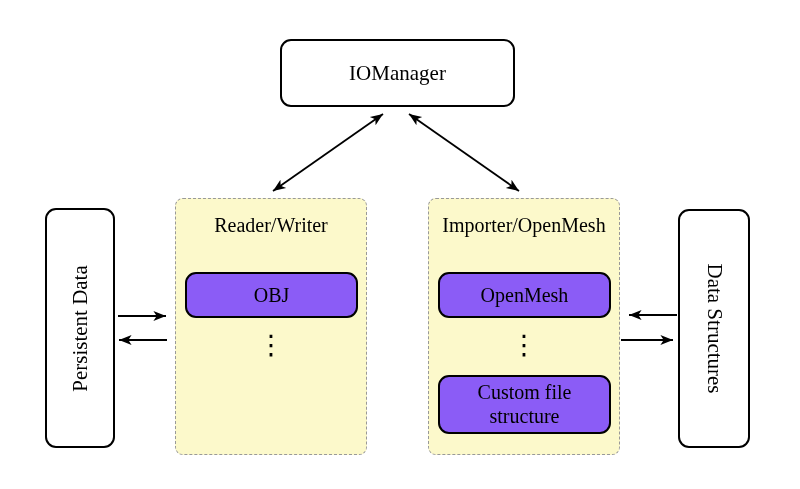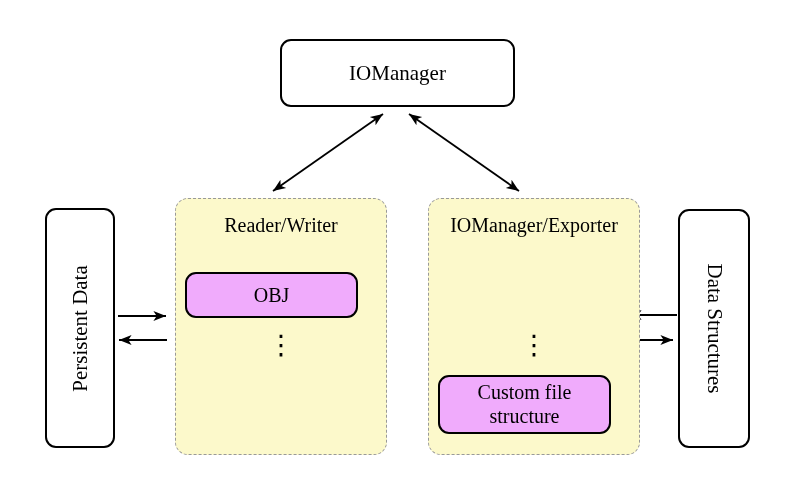--- a/index.html
+++ b/index.html
@@ -21,32 +21,32 @@
     border-radius: 11px;
     background: #ffffff;
     font-size: 20px;
     text-align: center;
     font-family: Liberation Serif, serif;
   }
   #iomanager { left: 280px; top: 39px; width: 235px; height: 68px; font-size: 21px; }
 
   .group {
     position: absolute;
-    width: 212px; height: 257px; top: 198px;
+    width: 192px; height: 257px; top: 198px;
     background: #FCF9CB;
     border: 1.4px dashed #999999;
-    border-radius: 13px;
+    border-radius: 8px;
   }
   #group-reader-writer { left: 175px; }
   #group-importer-exporter { left: 428px; }
   .group-title {
     position: absolute; left: 0; right: 0; top: 15px;
     text-align: center; font-size: 20px;
   }
-  .group .node { background: #f0abfc; }
+  .group .node { background: #8b5cf6; }
   .item-top    { left: 9px; top: 73px;  width: 173px; height: 46px; }
   .item-bottom { left: 9px; top: 176px; width: 173px; height: 59px; }
   .multiline { white-space: pre-line; line-height: 1.18; }
 
   .ellipsis {
     position: absolute; left: 0; right: 0; top: 129px; height: 34px;
     text-align: center;
     font-family: "DejaVu Sans", sans-serif;
     font-size: 27px; line-height: 34px;
   }
@@ -83,21 +83,24 @@
 
   <div class="group" id="group-reader-writer">
     <div class="group-title">Reader/Writer</div>
     <div class="node item-top">
       <span>OBJ</span>
     </div>
     <div class="ellipsis">⋮</div>
   </div>
 
   <div class="group" id="group-importer-exporter">
-    <div class="group-title">IOManager/Exporter</div>
+    <div class="group-title">Importer/OpenMesh</div>
+    <div class="node item-top">
+      <span>OpenMesh</span>
+    </div>
     <div class="ellipsis">⋮</div>
     <div class="node item-bottom">
       <span class="multiline">Custom file
 structure</span>
     </div>
   </div>
 
   <div class="node vnode" id="persistent-data">
     <span class="vtext">Persistent Data</span>
   </div>

